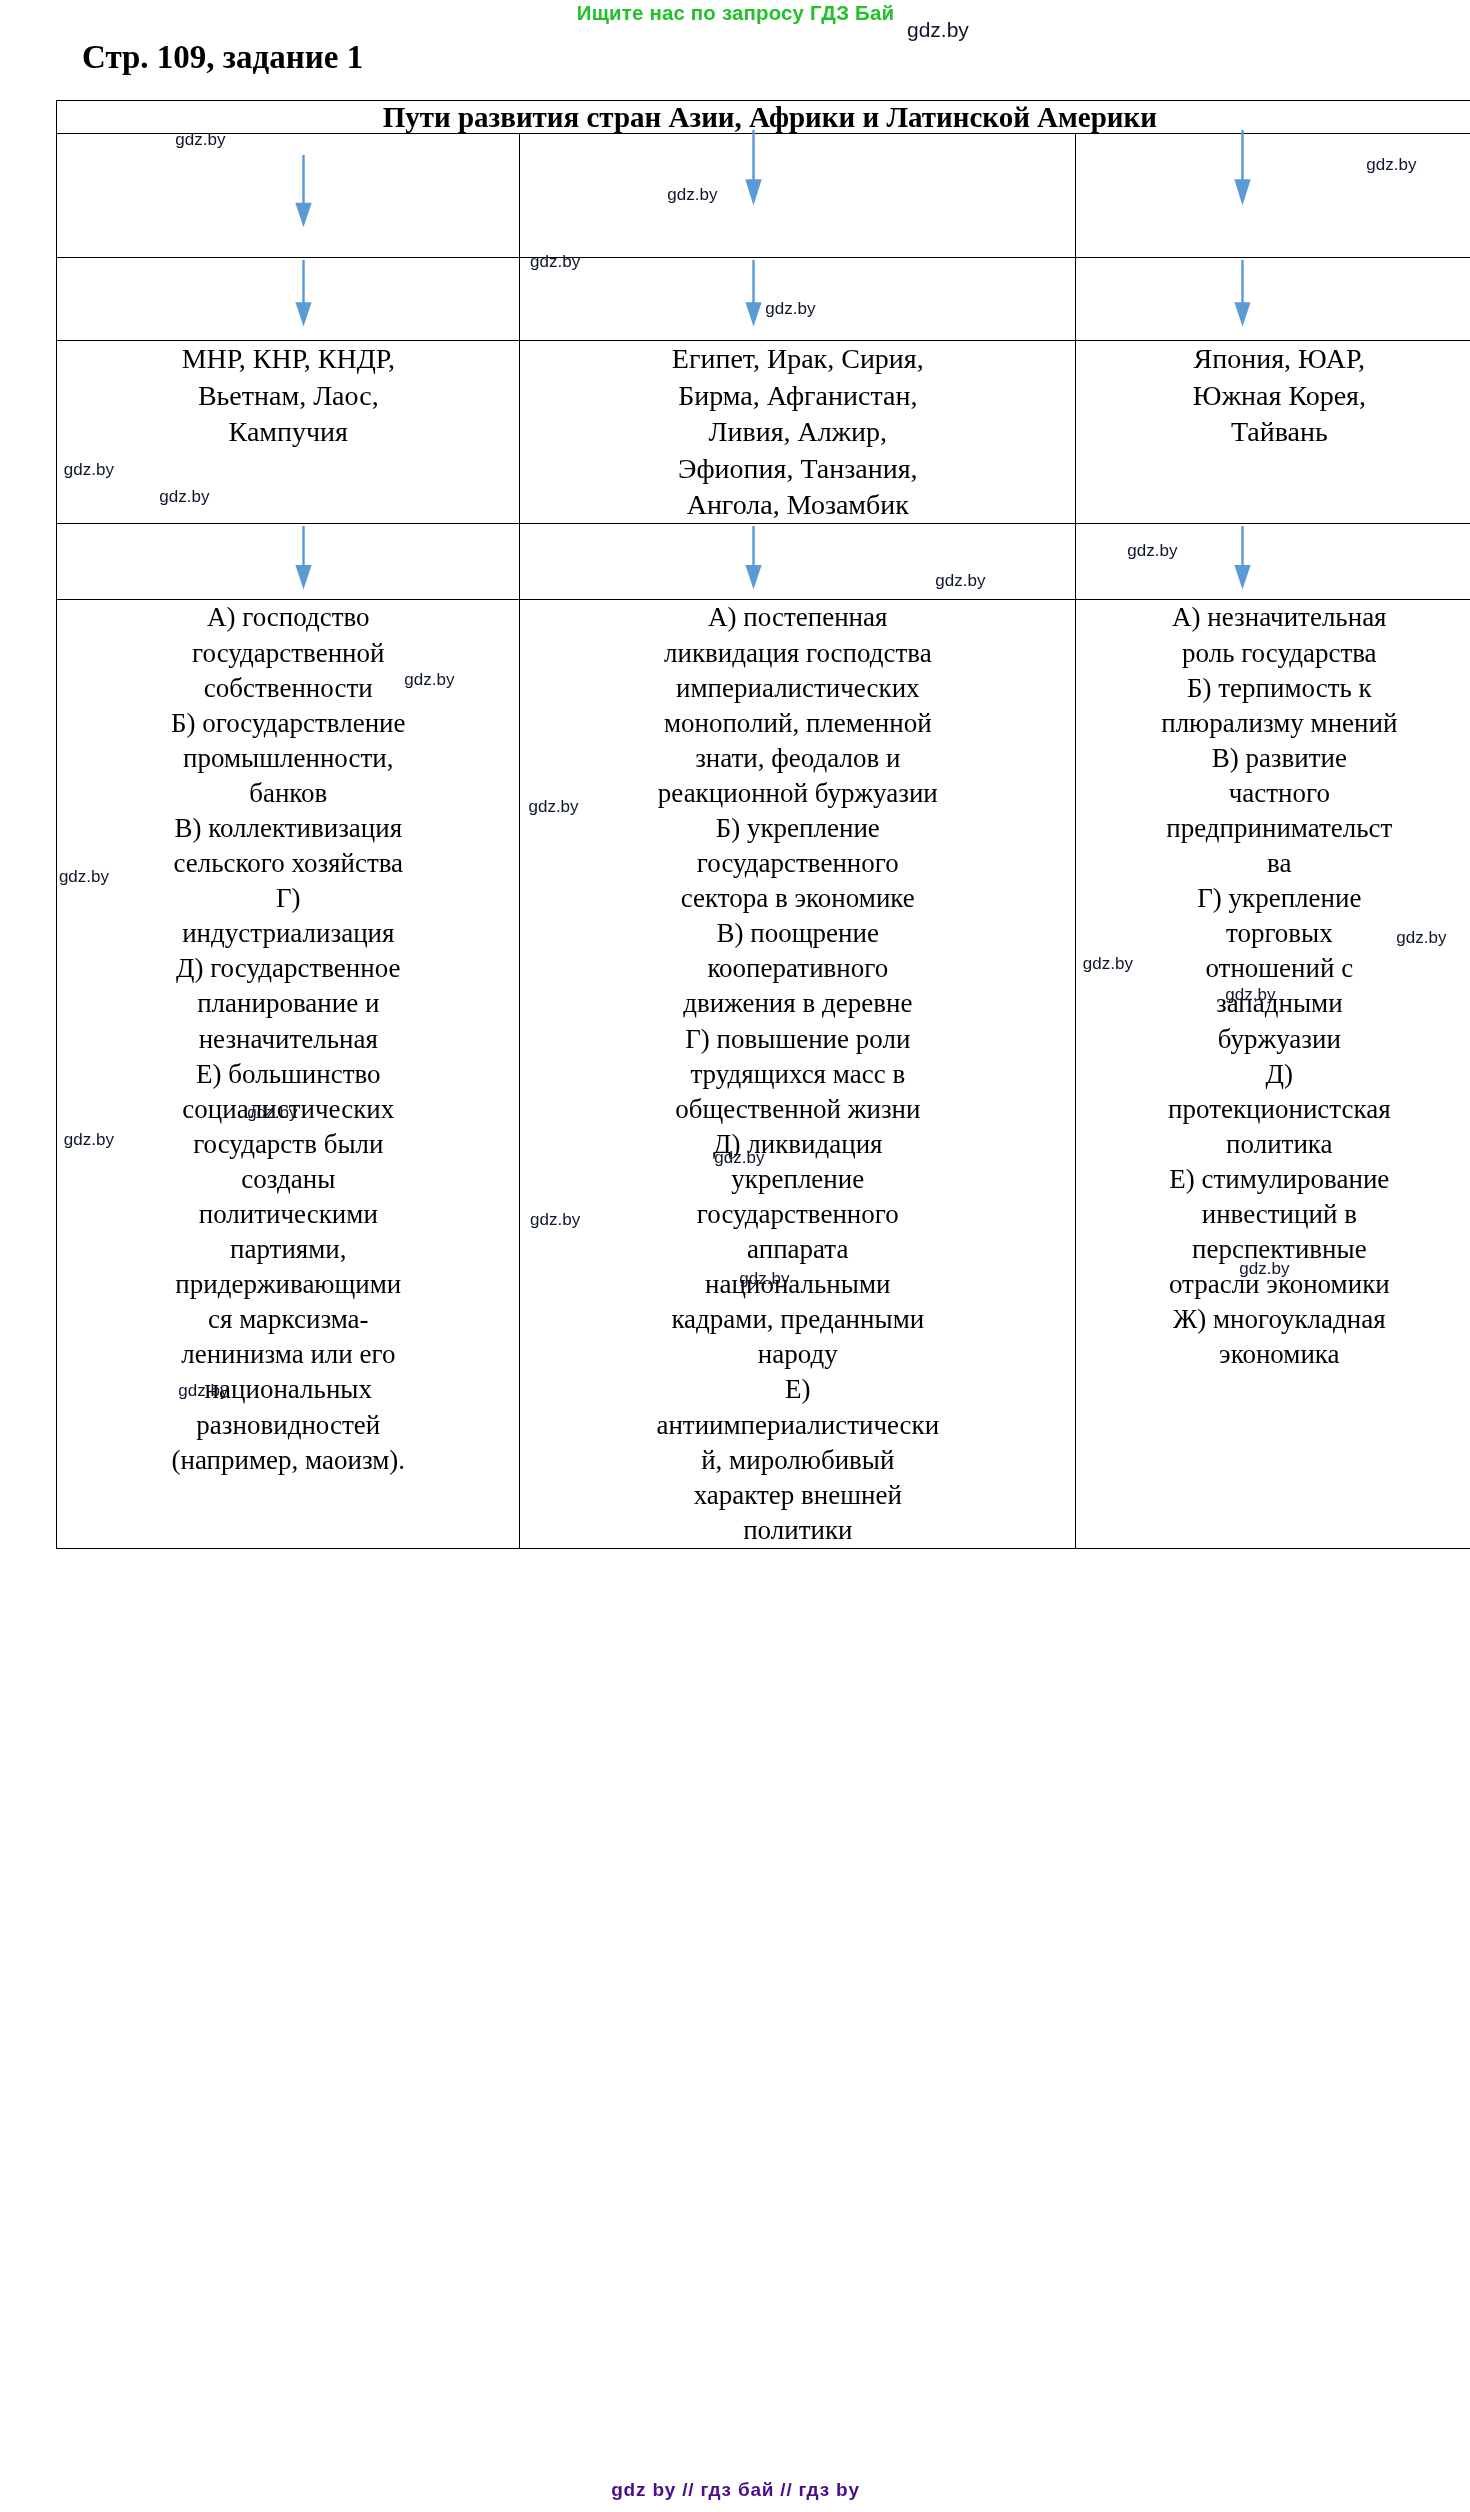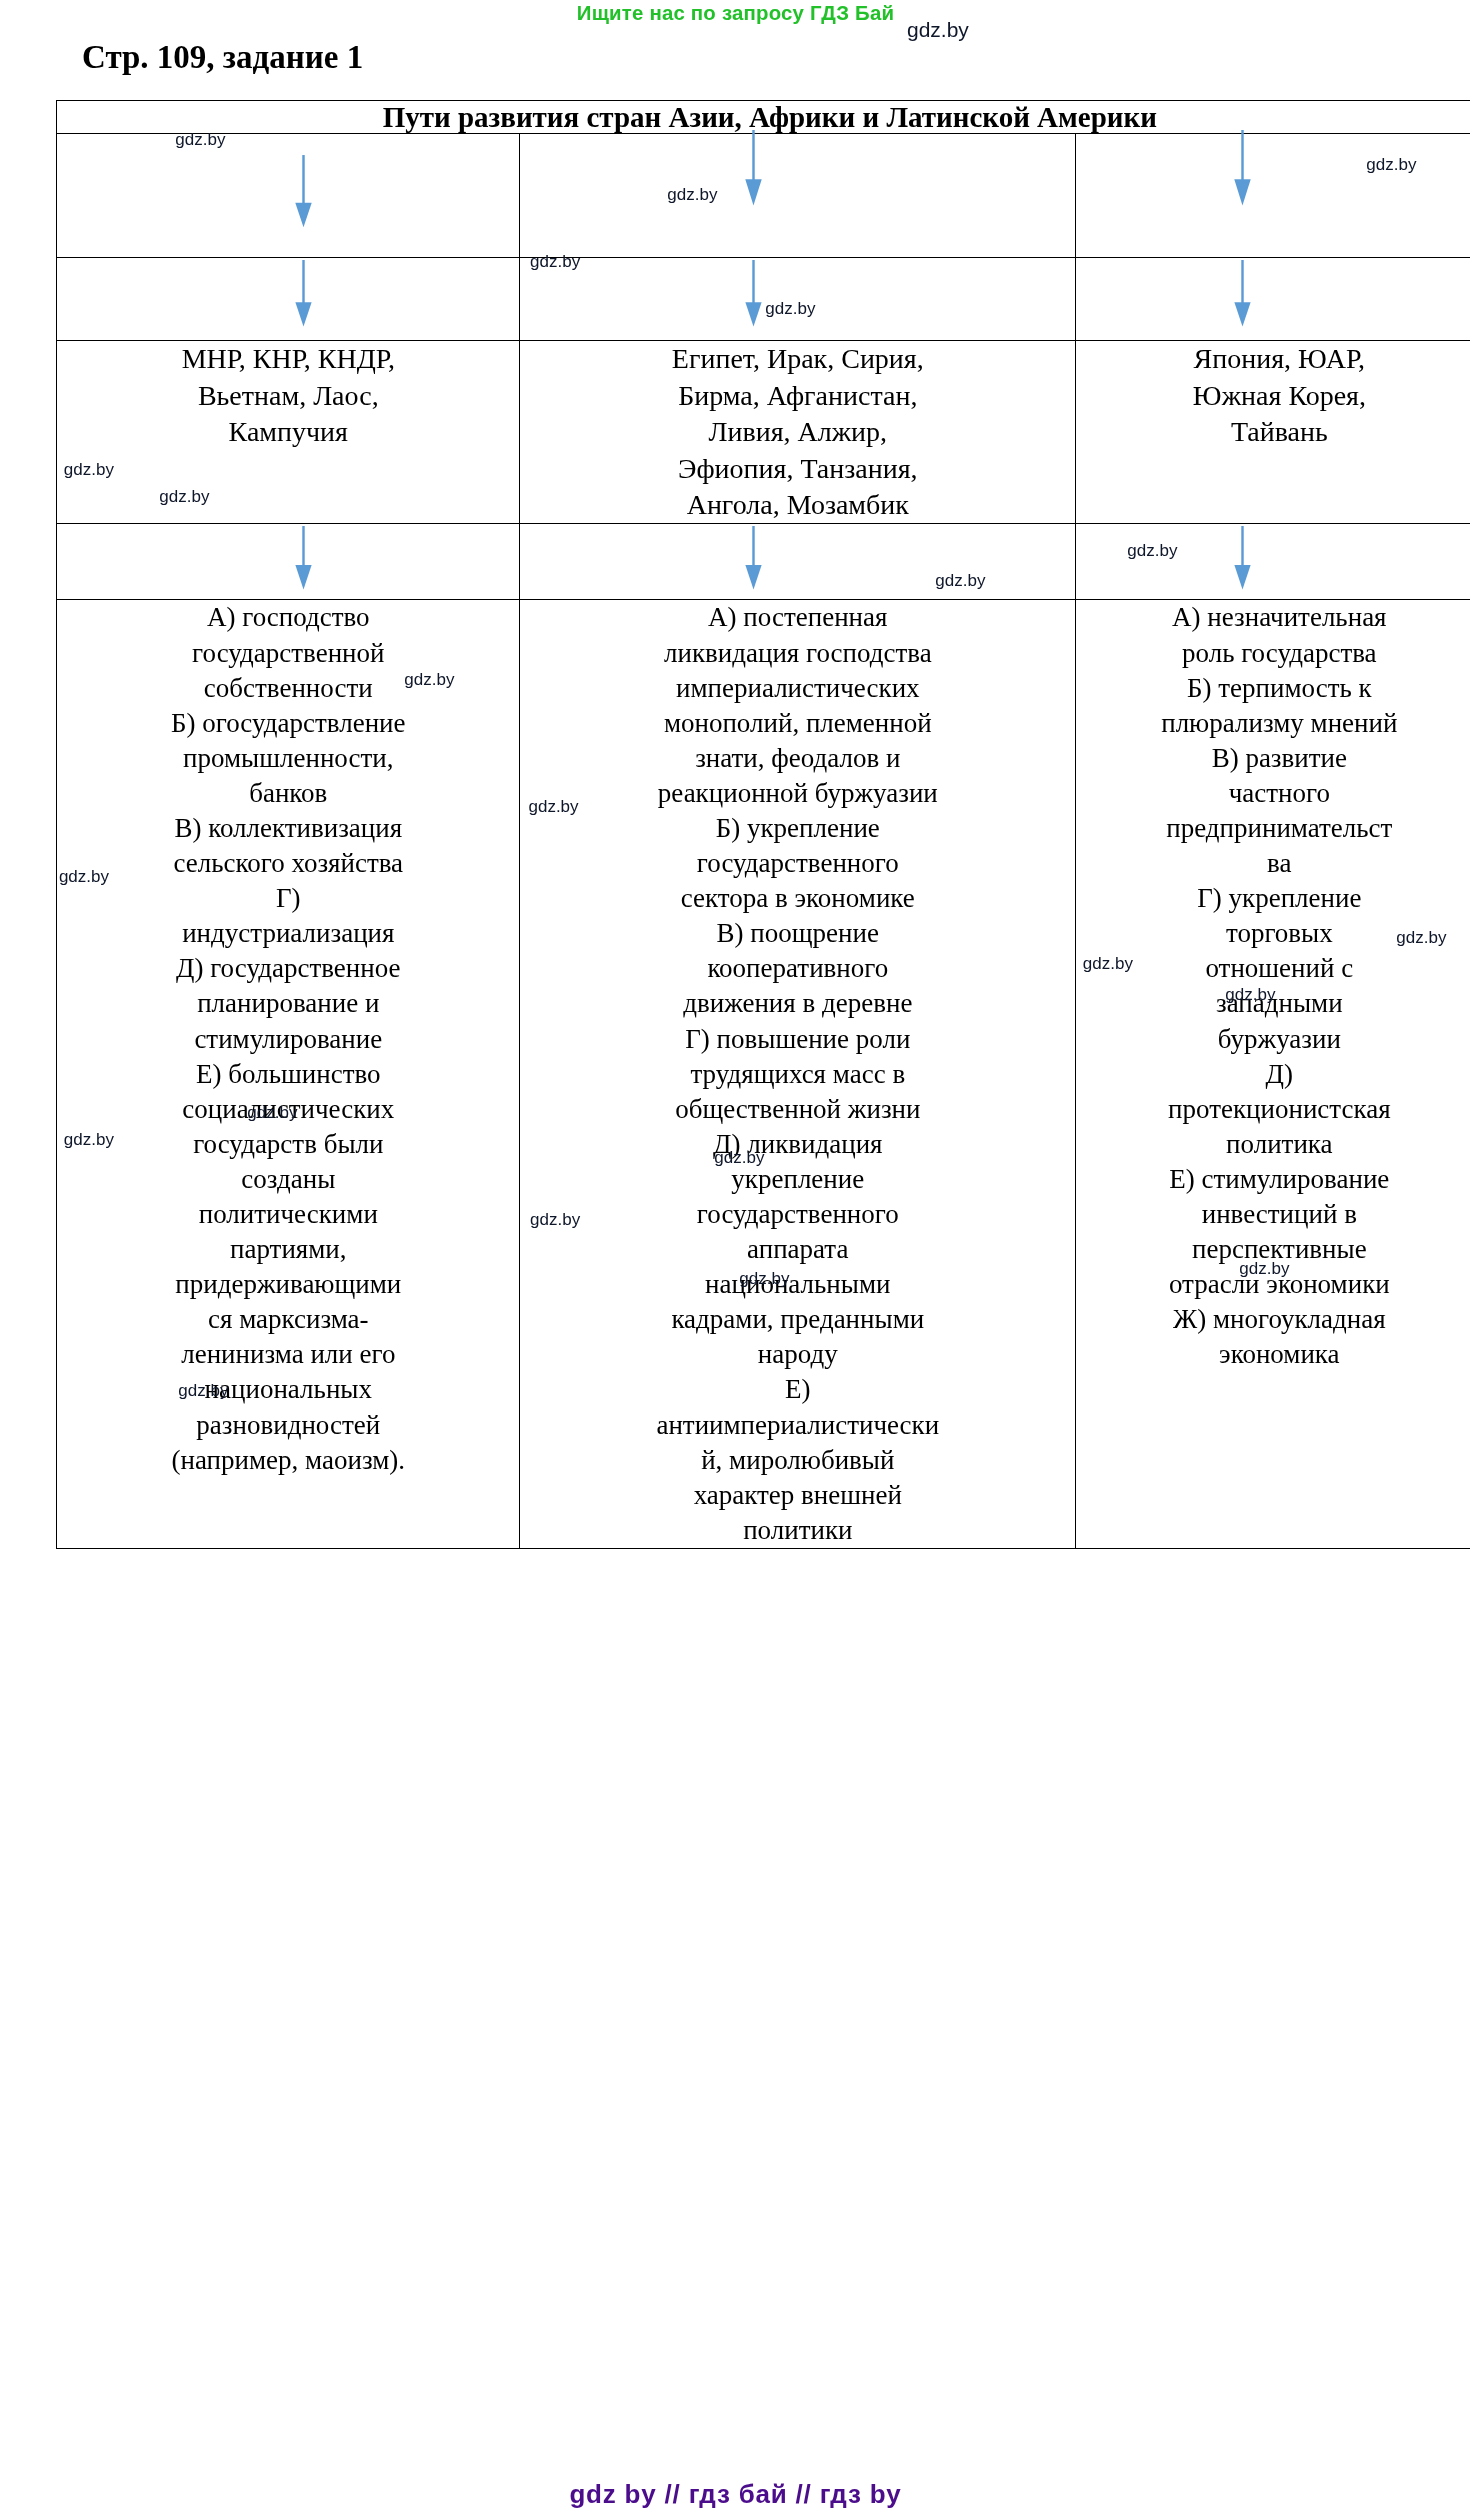--- a/index.html
+++ b/index.html
@@ -114,21 +114,21 @@
   }
 
   
   #footer-links {
     position: absolute;
     top: 2479px;
     left: 0;
     width: 1471px;
     text-align: center;
     font-family: "Liberation Sans", sans-serif;
-    font-size: 26px;
+    font-size: 19px;
     font-weight: bold;
     color: #4b0d8c;
     letter-spacing: 0.8px;
   }
 </style>
 </head>
 <body>
 
 <div id="promo-bar">Ищите нас по запросу ГДЗ Бай</div>
 
@@ -273,21 +273,21 @@
           <div class="feat-line">собственности</div>
           <div class="feat-line">Б) огосударствление</div>
           <div class="feat-line">промышленности,</div>
           <div class="feat-line">банков</div>
           <div class="feat-line">В) коллективизация</div>
           <div class="feat-line">сельского хозяйства</div>
           <div class="feat-line">Г)</div>
           <div class="feat-line">индустриализация</div>
           <div class="feat-line">Д) государственное</div>
           <div class="feat-line">планирование и</div>
-          <div class="feat-line">стимулирование</div>
+          <div class="feat-line">незначительная</div>
           <div class="feat-line">Е) большинство</div>
           <div class="feat-line">социалистических</div>
           <div class="feat-line">государств были</div>
           <div class="feat-line">созданы</div>
           <div class="feat-line">политическими</div>
           <div class="feat-line">партиями,</div>
           <div class="feat-line">придерживающими</div>
           <div class="feat-line">ся марксизма-</div>
           <div class="feat-line">ленинизма или его</div>
           <div class="feat-line">национальных</div>

